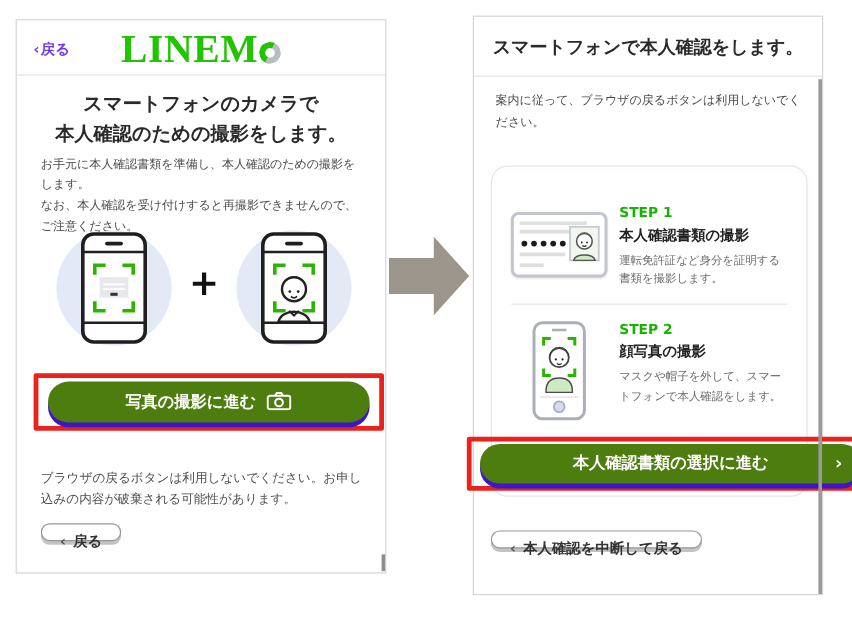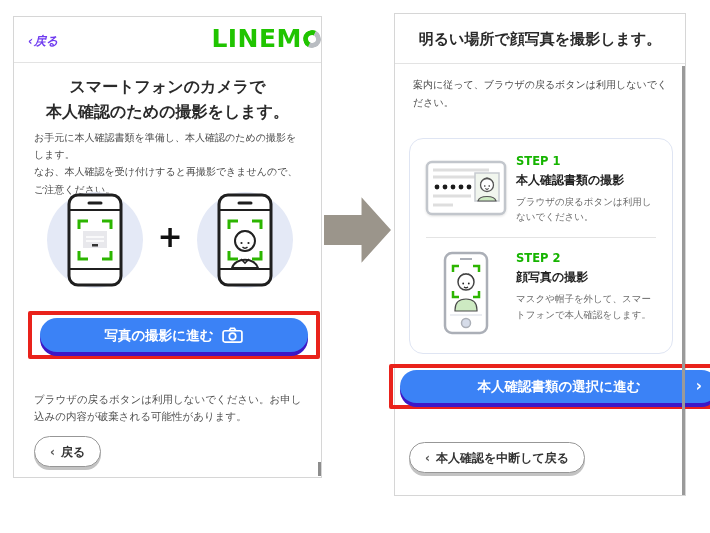--- a/index.html
+++ b/index.html
@@ -6,63 +6,63 @@
   html,body { background:#fff; }
   body { font-family:"DejaVu Sans","Liberation Sans",sans-serif; color:#333; }
   .canvas { position:relative; width:710px; height:533px; background:#fff; overflow:hidden; }
 
   .panel { position:absolute; background:#fff; border:1px solid #d6d6d6; }
   .panel-left  { left:13px;  top:16px; width:309px; height:462px; }
   .panel-right { left:394px; top:13px; width:292px; height:483px; }
 
   
   .lp-header { position:absolute; left:0; top:0; width:100%; height:46px; border-bottom:1px solid #e3e3e3; }
-  .back-link { position:absolute; left:14px; top:16px; font-size:12px; font-weight:bold; color:#6f3bf0; cursor:pointer;font-style:italic; }
+  .back-link { position:absolute; left:14px; top:16px; font-size:12px; font-weight:bold; color:#6f3bf0; cursor:pointer; }
   .back-link .chev { font-size:12px; margin-right:1px; }
-  .logo { position:absolute; left:0; right:0; top:9px; text-align:right; font-size:25px; font-weight:800; letter-spacing:.5px; color:#20c400; line-height:1; }
+  .logo { position:absolute; left:0; right:0; top:9px; text-align:center; font-size:33px; font-weight:800; letter-spacing:.5px; color:#20c400; line-height:1;font-family:Liberation Serif, serif; }
   .logo-o { display:inline-block; width:18px; height:18px; border:5px solid #20c400; border-right-color:#b9bdc2; border-bottom-color:#b9bdc2; border-radius:50%; transform:rotate(-18deg); vertical-align:-1px; margin-left:1px; }
   .lang { position:absolute; right:8px; top:5px; width:58px; text-align:center; cursor:pointer; }
   .lang svg { display:block; margin:0 auto; }
   .lang-label { display:block; font-size:10px; color:#3c3c3c; margin-top:1px; }
 
   .lp-title { position:absolute; left:0; right:0; top:58px; text-align:center; font-size:16px; line-height:1.55; font-weight:bold; color:#2a2a2a; }
   .lp-desc { position:absolute; left:20px; right:18px; top:112px; font-size:10px; line-height:1.72; color:#4b4b4b; }
 
   .illus { position:absolute; left:0; top:175px; width:100%; height:100px; }
   .circle { position:absolute; top:0; width:96px; height:96px; border-radius:50%; background:#e4e9f6; }
   .circle-doc  { left:33px; }
   .circle-face { left:183px; }
   .circle svg { position:absolute; left:50%; top:50%; transform:translate(-50%,-50%); }
   .plus { position:absolute; left:140px; top:30px; width:32px; text-align:center; font-size:30px; font-weight:bold; color:#111; line-height:1; }
 
   .red-frame { position:absolute; border:4px solid #e9221b; border-radius:2px; }
   .lp-frame { left:14px; top:294px; width:292px; height:48px; padding:3px 8px; }
-  .btn-primary { position:relative; display:block; width:100%; height:34px; background:#3b82f6; border:none; border-radius:17px; color:#fff; font-weight:bold; font-size:13.5px; font-family:inherit; cursor:pointer; box-shadow:0 4px 0 #3d17c6; line-height:34px; text-align:center; }
+  .btn-primary { position:relative; display:block; width:100%; height:34px; background:#4d7c0f; border:none; border-radius:17px; color:#fff; font-weight:bold; font-size:13.5px; font-family:inherit; cursor:pointer; box-shadow:0 4px 0 #3d17c6; line-height:34px; text-align:center; }
   .btn-primary .cam { display:inline-block; vertical-align:-3px; margin-left:9px; }
   .btn-primary .chev-r { position:absolute; right:16px; top:0; font-size:15px; font-weight:bold; }
 
   .lp-warning { position:absolute; left:20px; right:18px; top:374px; font-size:10.5px; line-height:1.65; color:#4f4f4f; }
-  .pill { position:absolute; height:31px; background:#fff; border:1.5px solid #979797; border-radius:16px; box-shadow:0 3px 0 #c3c3c3; font-family:inherit; font-size:12px; font-weight:bold; color:#333; padding:0 15px; cursor:pointer; line-height:28px; }
+  .pill { position:absolute; height:15px; background:#fff; border:1.5px solid #979797; border-radius:16px; box-shadow:0 3px 0 #c3c3c3; font-family:inherit; font-size:12px; font-weight:bold; color:#333; padding:0 15px; cursor:pointer; line-height:28px; }
   .pill .chev { color:#555; margin-right:6px; font-weight:bold; }
   .lp-back { left:20px; top:419px; }
 
   .scroll-thumb { position:absolute; background:#8d8d8d; width:3px; }
   .lp-thumb { right:0; bottom:1px; height:14px; }
   .rp-thumb { right:0; top:52px; height:429px; background:#9a9a9a; }
 
   
   .flow-arrow { position:absolute; left:324px; top:196px; width:67px; height:68px; background:#9b958b;
     clip-path:polygon(0% 28%, 56% 28%, 56% 2%, 100% 50%, 56% 98%, 56% 72%, 0% 72%); }
 
   
   .rp-title { position:absolute; left:0; right:0; top:16px; text-align:center; font-size:15px; font-weight:bold; color:#2a2a2a; }
   .rp-divider { position:absolute; left:0; top:49px; width:100%; border-top:1px solid #e3e3e3; }
   .rp-desc { position:absolute; left:18px; right:16px; top:62px; font-size:10px; line-height:1.75; color:#4b4b4b; }
 
-  .steps-card { position:absolute; left:14px; top:124px; width:264px; height:216px; border:1.5px solid #dfe5f3; border-radius:14px; padding:15px 14px; }
+  .steps-card { position:absolute; left:14px; top:124px; width:264px; height:276px; border:1.5px solid #dfe5f3; border-radius:14px; padding:31px 14px; }
   .step { display:flex; align-items:flex-start; }
   .step-iconcol { width:84px; flex:none; display:flex; justify-content:center; }
   .step-iconcol .idcard { margin-top:6px; filter:drop-shadow(0 1px 1px rgba(0,0,0,.12)); }
   .step-text { flex:1; padding-left:8px; }
   .step-label { font-size:11.5px; font-weight:bold; color:#16b400; }
   .step-title { font-size:12px; font-weight:bold; color:#222; margin-top:4px; }
   .step-desc { font-size:9.5px; line-height:1.6; color:#6b6b6b; margin-top:5px; }
   .step-divider { border:none; border-top:1px solid #e4e4e4; margin:13px 2px; }
 
   .rp-frame { left:-6px; top:350px; width:340px; height:45px; padding:2px 7px; }
@@ -147,21 +147,21 @@
 
     <button class="pill lp-back"><span class="chev">‹</span><span>戻る</span></button>
 
     <div class="scroll-thumb lp-thumb"></div>
   </section>
 
   <div class="flow-arrow"></div>
 
   <section class="panel panel-right">
 
-    <h2 class="rp-title">明るい場所で顔写真を撮影します。</h2>
+    <h2 class="rp-title">スマートフォンで本人確認をします。</h2>
     <div class="rp-divider"></div>
     <p class="rp-desc">案内に従って、ブラウザの戻るボタンは利用しないでください。</p>
 
     <div class="steps-card">
 
       <div class="step">
         <div class="step-iconcol">
           <svg class="idcard" width="82" height="56" viewBox="0 0 82 56">
             <rect x="2" y="2" width="78" height="52" rx="5" fill="#fff" stroke="#c2c6cc" stroke-width="2.5"></rect>
             <line x1="8" y1="10" x2="64" y2="10" stroke="#dedede" stroke-width="3"></line>
@@ -180,21 +180,21 @@
             <circle cx="62" cy="25" r="6.5" fill="#fff" stroke="#555" stroke-width="1.3"></circle>
             <path d="M55.5 24 a6.5 6.5 0 0 1 13 0 c-1.3 -4.5 -3.3 -6 -6.5 -6 s-5.2 1.5 -6.5 6 z" fill="#2b2b2b"></path>
             <circle cx="59.8" cy="26" r=".8" fill="#222"></circle>
               <circle cx="64.2" cy="26" r=".8" fill="#222"></circle>
             <path d="M60.3 28.6 q1.7 1.6 3.4 0" fill="none" stroke="#222" stroke-width="1"></path>
           </svg>
         </div>
         <div class="step-text">
           <div class="step-label">STEP 1</div>
           <div class="step-title">本人確認書類の撮影</div>
-          <div class="step-desc">ブラウザの戻るボタンは利用しないでください。</div>
+          <div class="step-desc">運転免許証など身分を証明する書類を撮影します。</div>
         </div>
       </div>
 
       <hr class="step-divider">
 
       <div class="step">
         <div class="step-iconcol">
           <svg width="46" height="84" viewBox="0 0 46 84">
             <rect x="2" y="2" width="42" height="80" rx="7" fill="#fff" stroke="#abafb7" stroke-width="2.5"></rect>
             <line x1="17" y1="8" x2="29" y2="8" stroke="#abafb7" stroke-width="2"></line>

